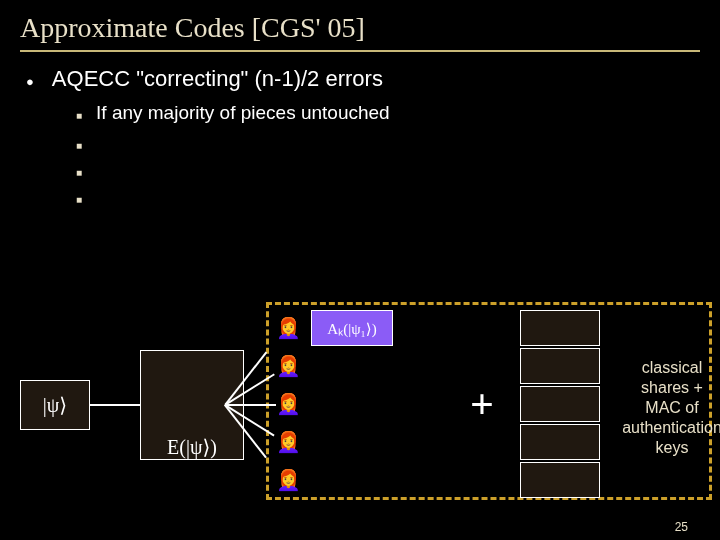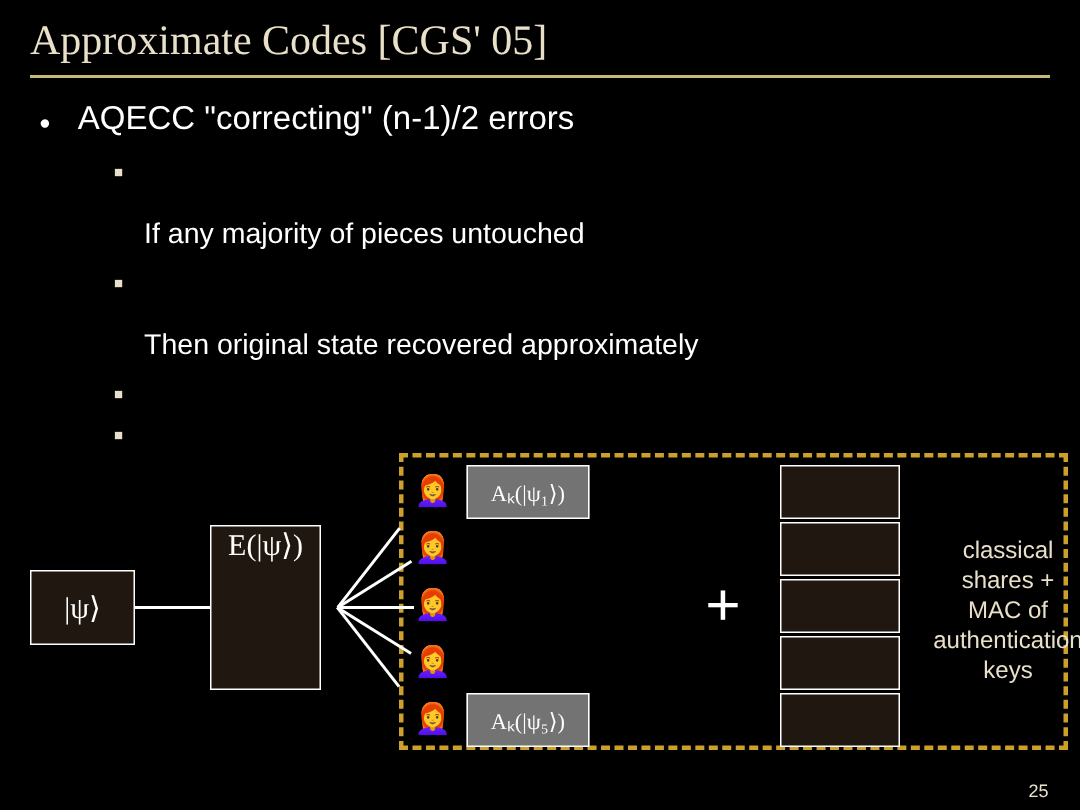--- a/index.html
+++ b/index.html
@@ -35,47 +35,47 @@
     display: flex;
     align-items: flex-start;
     margin-bottom: 10px;
     margin-left: 6px;
   }
   .bullet-main .dot { color:#fff; font-size:13px; margin-right:18px; margin-top:8px; }
   .main-text { font-size:22px; font-family: Verdana, Arial, sans-serif; }
   .sub-list { margin-left: 56px; margin-top:4px; }
   .sub-item { display:flex; align-items:flex-start; margin-bottom:8px; }
   .sub-item .sq { color:#e8e0c8; font-size:10px; margin-right:14px; margin-top:8px; }
-  .sub-text { font-size:19px; font-family: Verdana, Arial, sans-serif; margin-top: 44px; }
+  .sub-text { font-size:19px; font-family: Verdana, Arial, sans-serif; }
 
   .diagram {
     position: absolute;
     left: 20px;
     top: 310px;
     width: 680px;
     height: 205px;
   }
   .box {
     position:absolute;
     border:1px solid #fff;
     box-sizing:border-box;
     background:#201810;
   }
   .psi-box { left:0; top:70px; width:70px; height:50px; display:flex; align-items:center; justify-content:center; font-size:20px;}
-  .E-box { left:120px; top:40px; width:74px; height:110px; display:flex; align-items:flex-start; justify-content:center; font-size:20px;}
+  .E-box { left:120px; top:40px; width:104px; height:110px; display:flex; align-items:flex-end; justify-content:center; font-size:20px;}
   .share-stack { position:absolute; left:256px; top:0; }
   .share-row { display:flex; align-items:center; margin-bottom:2px; height:36px;}
   .share-row .emoji { font-size:20px; margin-right:10px; line-height:1;}
-  .Ak-box { border:1px solid #fff; width:80px; height:34px; display:flex; align-items:center; justify-content:center; font-size:15px; background:#737373;}
+  .Ak-box { border:1px solid #fff; width:80px; height:34px; display:flex; align-items:center; justify-content:center; font-size:15px; background:#8b5cf6;}
   .plus { position:absolute; left:450px; top:70px; font-size:42px; color:#fff; font-weight:bold;}
   .classical-stack { position:absolute; left:500px; top:0;}
   .c-box { border:1px solid #fff; width:78px; height:34px; margin-bottom:2px; background:#201810;}
   .classical-label { position:absolute; left:590px; top:48px; width:100px; font-size:16px; text-align:center; color:#e8e0c8; font-family: Verdana, Arial, sans-serif; line-height:1.25;margin-left:12px;}
   .dashed-box { position:absolute; left:246px; top:-8px; width:446px; height:198px; border:3px dashed #cca02a; box-sizing:border-box; }
-  .page-num { position:absolute; right:21px; bottom:6px; font-size:12px; color:#e8e0c8; font-family:Verdana,Arial,sans-serif;}
+  .page-num { position:absolute; right:32px; bottom:6px; font-size:12px; color:#e8e0c8; font-family:Verdana,Arial,sans-serif;}
   .line { position:absolute; height:1.5px; background:#fff; }
   .fanline { position:absolute; background:#fff; height:1.5px; transform-origin: left center; }
 </style>
 </head>
 <body>
 
 <div class="slide">
   <h1 class="title">Approximate Codes [CGS' 05]</h1>
   <div class="underline"></div>
 
@@ -84,21 +84,20 @@
     <span class="main-text">AQECC "correcting" (n-1)/2 errors</span>
   </div>
 
   <div class="sub-list">
     <div class="sub-item">
       <span class="sq">■</span>
       <span class="sub-text">If any majority of pieces untouched</span>
     </div>
     <div class="sub-item">
       <span class="sq">■</span>
-      <span class="sub-text">Then original state recovered approximately</span>
     </div>
     <div class="sub-item">
       <span class="sq">■</span>
     </div>
     <div class="sub-item">
       <span class="sq">■</span>
     </div>
   </div>
 
   <div class="diagram">
@@ -131,23 +130,20 @@
         <span class="emoji">👩‍🦰</span>
       </div>
       <div class="share-row">
         <span class="emoji">👩‍🦰</span>
       </div>
       <div class="share-row">
         <span class="emoji">👩‍🦰</span>
       </div>
       <div class="share-row">
         <span class="emoji">👩‍🦰</span>
-        <div class="Ak-box">
-            <span>Aₖ(|ψ₅⟩)</span>
-          </div>
       </div>
     </div>
 
     <div class="plus">+</div>
 
     <div class="classical-stack">
       <div class="c-box"></div>
       <div class="c-box"></div>
       <div class="c-box"></div>
       <div class="c-box"></div>

